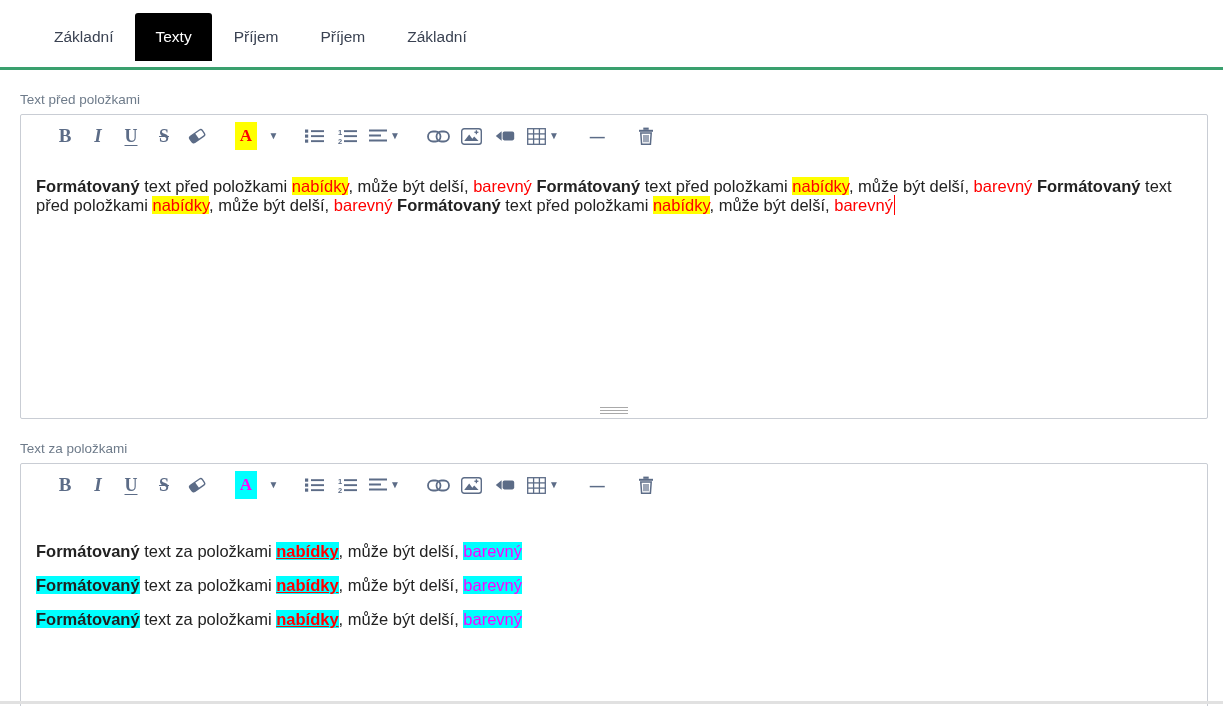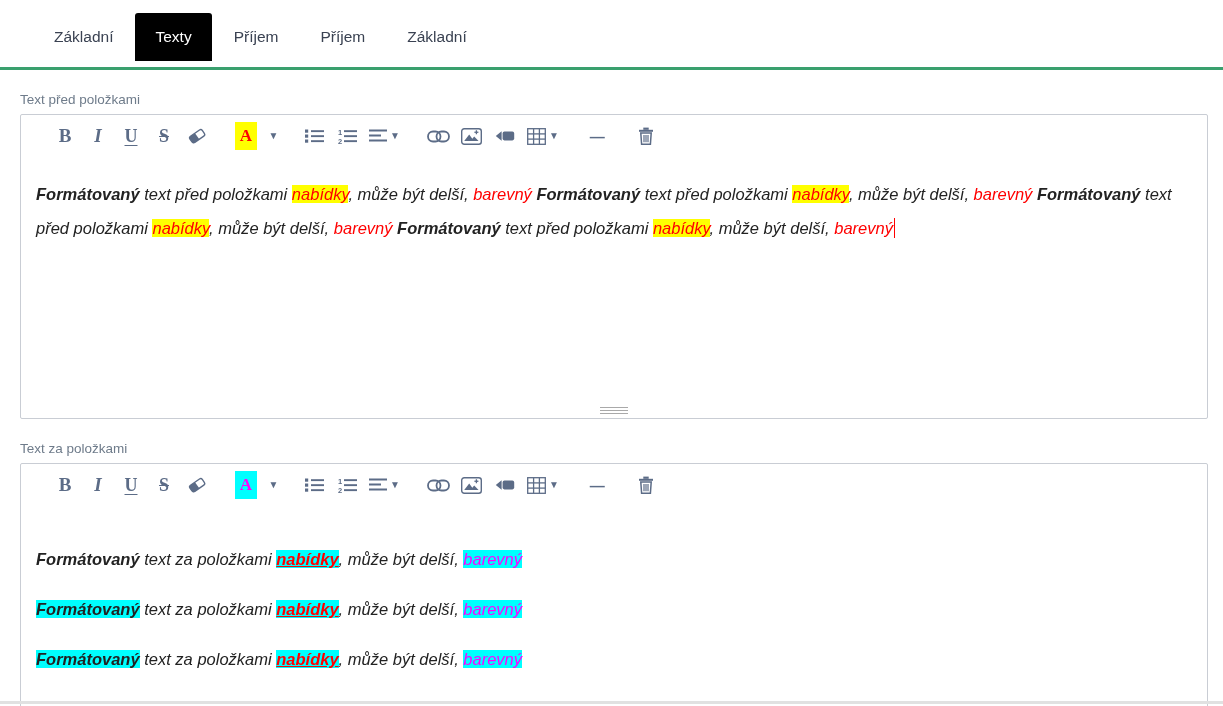--- a/index.html
+++ b/index.html
@@ -41,22 +41,22 @@
   .g-italic{font-style:italic;font-weight:600;font-size:19px;}
   .g-underline{font-weight:600;font-size:18px;text-decoration:underline;text-underline-offset:3px;}
   .g-strike{font-weight:600;font-size:18px;text-decoration:line-through;}
   .g-color{font-weight:700;font-size:17px;padding:1px 4px;line-height:1.1;}
   .g-minus{font-size:15px;font-weight:700;letter-spacing:-1px;}
   .caret-glyph{font-size:10px;color:#5c6c87;line-height:1;}
   .tb .caret-glyph{margin-left:3px;}
   .tb svg{display:block;}
   
   .editor-content{
-    padding:20px 16px 0 15px;font-size:16.5px;line-height:34px;color:#222;
-    cursor:text;overflow:hidden;font-style:italic;
+    padding:20px 16px 0 15px;font-size:16.5px;line-height:18px;color:#222;
+    cursor:text;overflow:hidden;
   }
   .editor-content p{margin:0;}
   .ed-after .editor-content p{margin:16px 0 16px 0;}
   .ed-before .editor-content{height:241px;}
   .ed-after .editor-content{height:198px;}
   .text-caret{
     display:inline-block;width:1.5px;height:20px;vertical-align:-4px;margin-left:1px;
   }
   
   .resize-handle{

